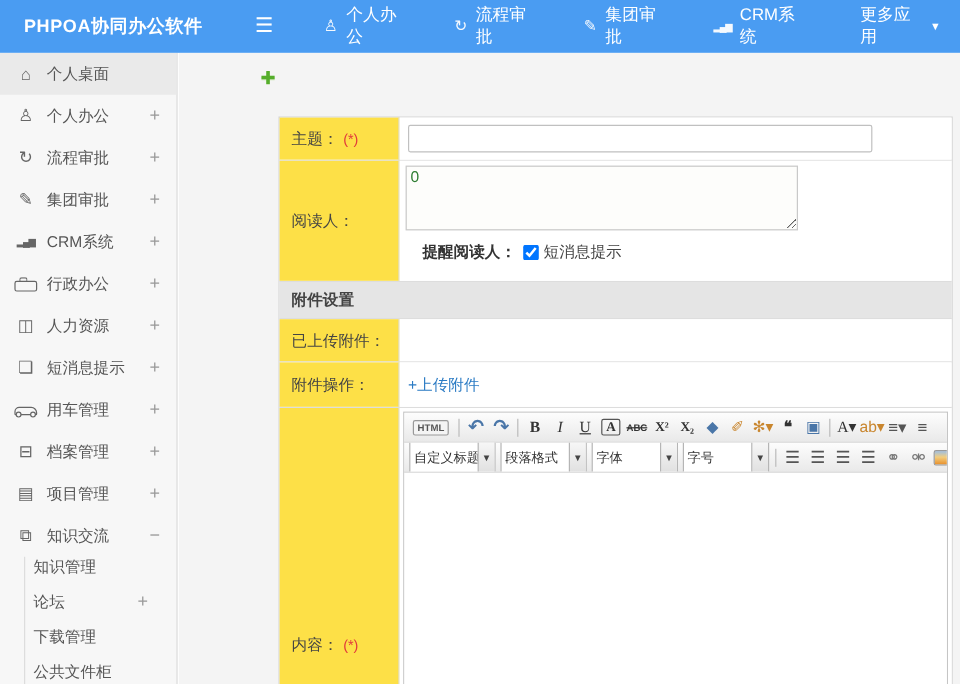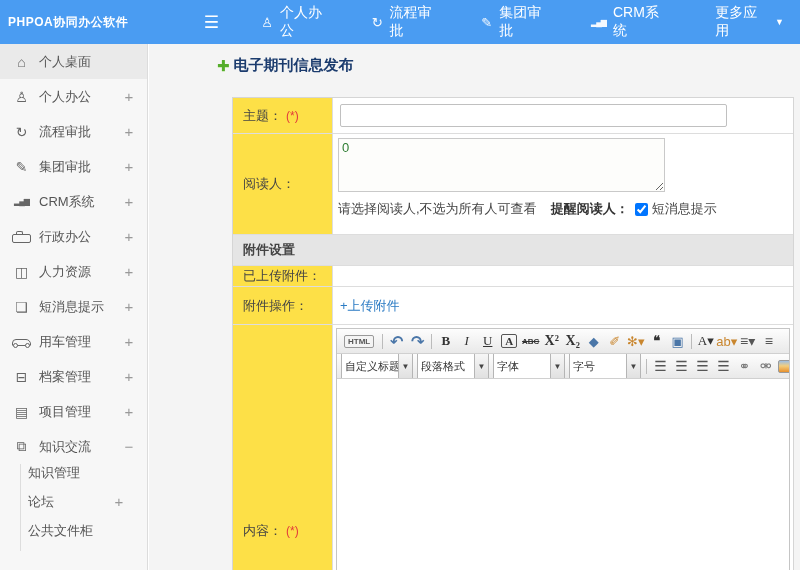--- a/index.html
+++ b/index.html
@@ -6,21 +6,21 @@
   html,body { width:800px; height:570px; }
   body {
     position:relative; overflow:hidden; background:#fff;
     font-family:"Liberation Sans","DejaVu Sans",sans-serif;
     -webkit-font-smoothing:antialiased;
   }
 
   
   .header { position:absolute; top:0; left:0; right:0; height:44px;
     background:#4a9cf2; display:flex; align-items:center; color:#fff; z-index:5; }
-  .brand { margin-left:8px; font-size:12px; font-weight:bold; width:192px; letter-spacing:.5px; }
+  .brand { margin-left:20px; font-size:15px; font-weight:bold; width:192px; letter-spacing:.5px; }
   .hamburger { font-size:17px; width:42px; text-align:center; cursor:pointer; }
   .top-nav { display:flex; align-items:center; margin-left:14px; }
   .nav-item { display:flex; align-items:center; font-size:14px; padding:0 16px; gap:7px; cursor:pointer; height:44px; }
   .nav-ic { font-size:13px; opacity:.95; }
   .nav-caret { font-size:9px; margin-left:2px; }
 
   
   .sidebar { position:absolute; top:44px; left:0; width:148px; bottom:0;
     background:#f7f7f7; border-right:1px solid #dcdcdc; overflow:hidden; }
   .side-item { height:35px; display:flex; align-items:center; padding:0 12px 0 12px;
@@ -70,21 +70,21 @@
   .readers-textarea { width:327px; height:54px; border:1px solid #c9c9c9; background:#fdfdfb;
     font-size:13px; color:#2e7d32; padding:1px 3px; resize:both; font-family:"Liberation Sans","DejaVu Sans",sans-serif; }
   .link { color:#2b7bc4; font-size:13px; text-decoration:none; cursor:pointer; }
   .readers-link-line { margin-top:3px; }
   .readers-hint-line { margin-top:4px; font-size:13px; color:#444; display:flex; align-items:center; }
   .remind-label { font-weight:bold; color:#333; margin-left:14px; }
   .sms-check { margin:0 4px 0 6px; vertical-align:-2px; }
 
   .row-section { height:31px; background:#e5e5e5; display:flex; align-items:center;
     padding-left:10px; font-size:13px; font-weight:bold; color:#444; }
-  .row-uploaded { height:21px; }
+  .row-uploaded { height:36px; }
   .row-attachop { height:38px; }
   .row-attachop .fv, .row-uploaded .fv { display:flex; align-items:center; padding-left:7px; font-size:13px; }
 
   .row-content { height:360px; border-bottom:none; flex:1; }
   .row-content .fv { padding:3px; }
 
   
   .editor { border:1px solid #c5c5c5; height:100%; display:flex; flex-direction:column; background:#fff; }
   .tb-row { display:flex; align-items:center; background:linear-gradient(#fdfdfd,#e9e9e9);
     border-bottom:1px solid #d0d0d0; height:25px; padding:0 2px; overflow:hidden; white-space:nowrap; flex:0 0 25px; }
@@ -94,21 +94,21 @@
   .tb-btn.html { font-size:8px; font-weight:bold; border:1px solid #999; border-radius:2px; height:13px;
     padding:0 3px; min-width:auto; margin:0 5px; color:#555; background:#f4f4f4; }
   .tb-btn.blue { color:#4a76a8; }
   .tb-btn.big { font-size:16px; font-weight:bold; }
   .tb-btn.serif { font-family:"Liberation Serif","DejaVu Serif",serif; }
   .tb-btn.bold { font-weight:bold; }
   .tb-btn.italic { font-style:italic; }
   .tb-btn.underline { text-decoration:underline; }
   .tb-btn.boxed { border:1px solid #555; height:14px; min-width:16px; font-size:11px; margin:0 3px; font-weight:bold; }
   .tb-btn.strike { text-decoration:line-through; font-size:8px; font-weight:bold; }
-  .tb-btn.small { font-size:14px; font-weight:bold; }
+  .tb-btn.small { font-size:11px; font-weight:bold; }
   .tb-btn.orange { color:#c9862e; }
   .tb-btn.lines { font-size:14px; color:#555; }
   .tb-btn.gray { color:#777; font-size:14px; }
   .tb-btn.pic { background:linear-gradient(180deg,#9dbfe4 0%,#f2cd7e 45%,#e8912d 100%);
     border:1px solid #999; width:16px; min-width:16px; height:13px; margin:0 2px; }
   .contents { display:contents; }
 
   .tb-select { display:flex; align-items:center; height:31px; background:#fff;
     border:1px solid #b5b5b5; margin:0 2px; flex:0 0 auto; cursor:pointer; }
   .tb-select .lbl { font-size:11px; color:#333; padding:0 3px; width:56px; overflow:hidden; white-space:nowrap; }
@@ -237,33 +237,36 @@
       <div class="sub-item">
         <span class="s-label">知识管理</span>
         <span class="s-exp"></span>
       </div>
 
       <div class="sub-item">
         <span class="s-label">论坛</span>
         <span class="s-exp">+</span>
       </div>
 
+      <div class="sub-item">
+        <span class="s-label">下载管理</span>
+        <span class="s-exp"></span>
+      </div>
 
       <div class="sub-item">
         <span class="s-label">公共文件柜</span>
         <span class="s-exp"></span>
       </div>
     </div>
 </div>
 
 <div class="main">
 
   <div class="page-title">
     <span class="plus-icon">✚</span>
-    <span class="title-text">电子期刊信息发布</span>
   </div>
 
   <div class="form-table">
 
     <div class="frow row-subject">
       <div class="fl">
         <span>主题：</span>
         <span class="req">(*)</span>
       </div>
       <div class="fv">
@@ -271,21 +274,20 @@
       </div>
     </div>
 
     <div class="frow row-readers">
       <div class="fl">
         <span>阅读人：</span>
       </div>
       <div class="fv">
         <textarea class="readers-textarea" style="">0</textarea>
         <div class="readers-hint-line">
-          <span>请选择阅读人,不选为所有人可查看</span>
           <span class="remind-label">提醒阅读人：</span>
           <input class="sms-check" type="checkbox" checked="" style="">
           <span>短消息提示</span>
         </div>
       </div>
     </div>
 
     <div class="frow row-section">
       <span>附件设置</span>
     </div>

